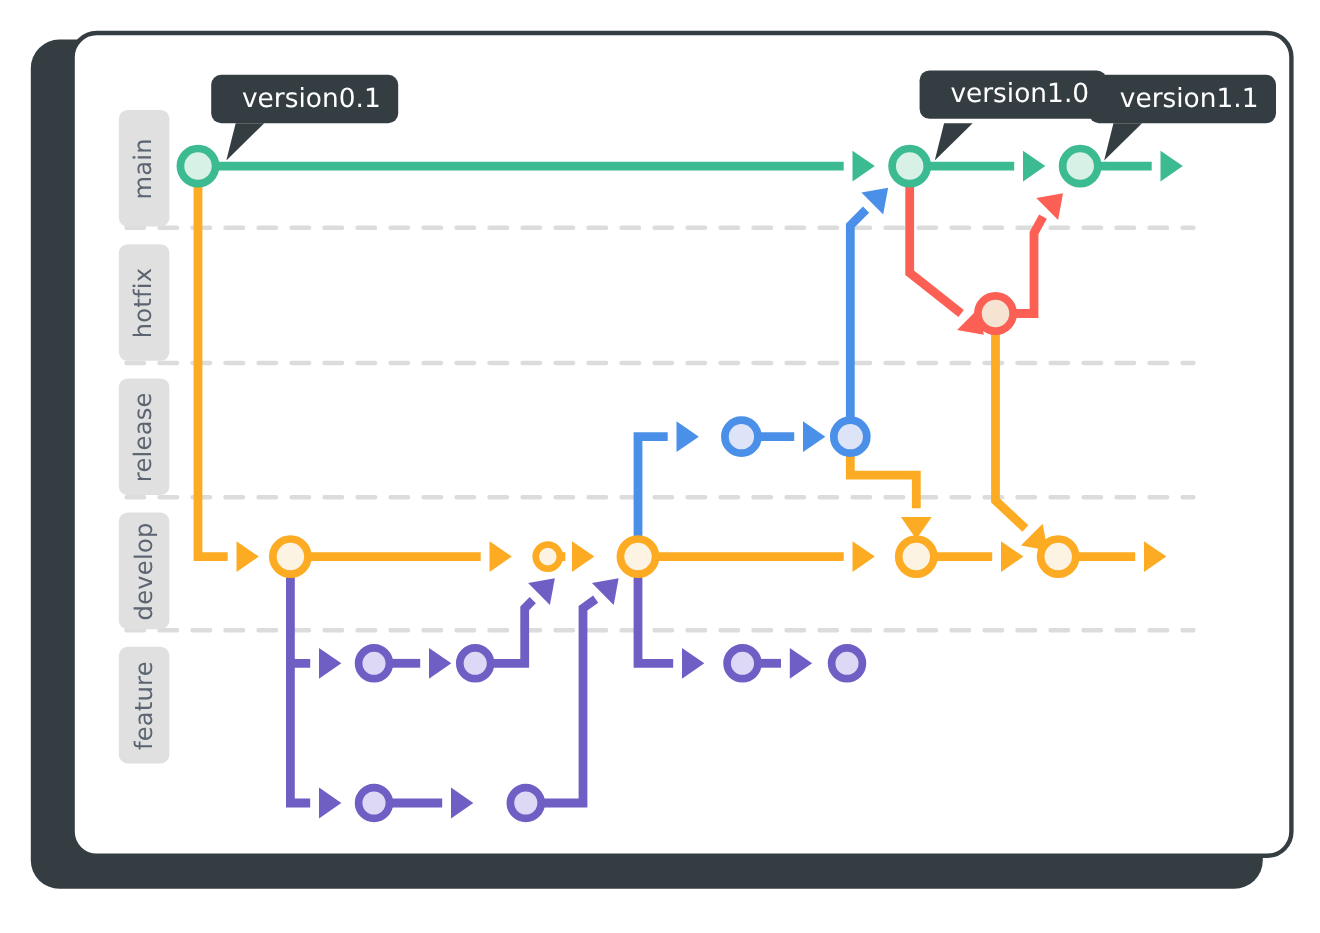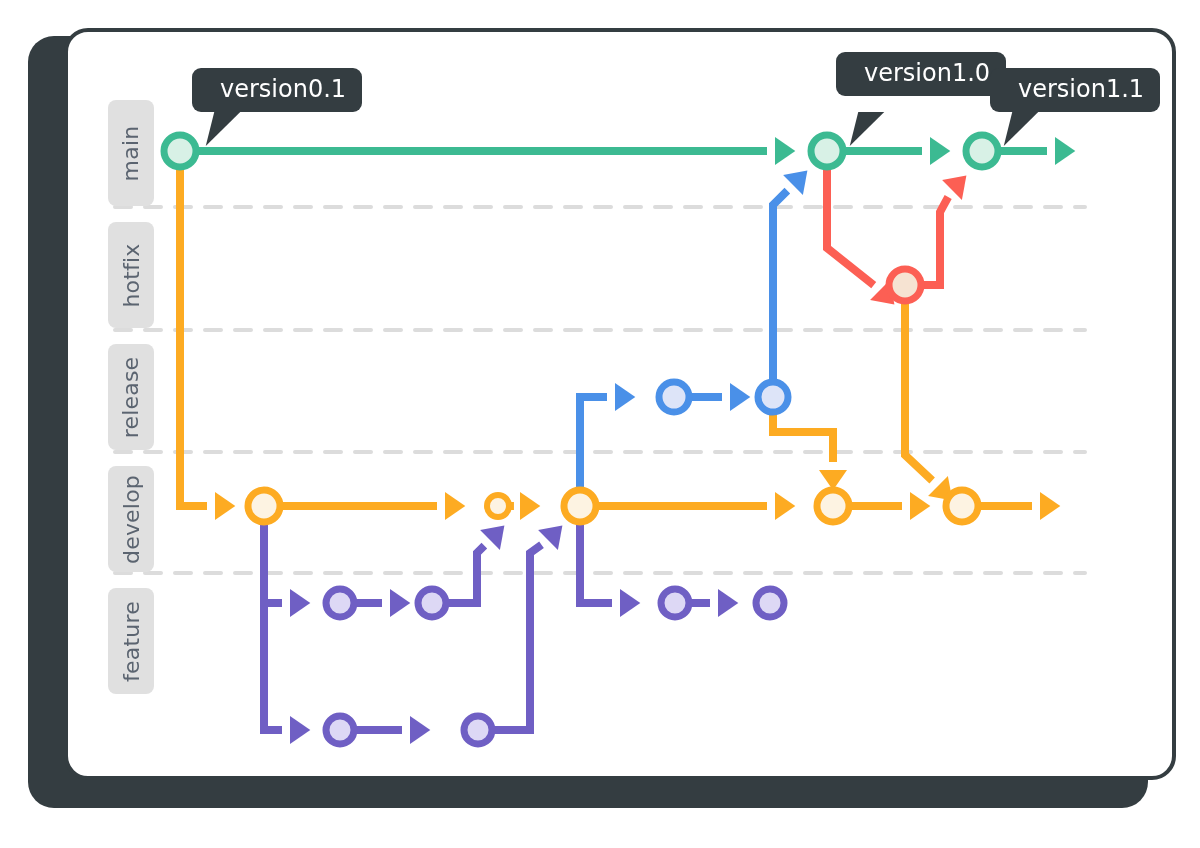--- a/index.html
+++ b/index.html
@@ -167,19 +167,19 @@
       <div class="lane-chip" style="left: 108px; top: 466px; width: 46px; height: 106px;">
         <span>develop</span>
       </div>
       <div class="lane-chip" style="left: 108px; top: 588px; width: 46px; height: 106px;">
         <span>feature</span>
       </div>
     </div>
   <div id="tags-layer">
       <div class="tag" style="left: 192px; top: 68px;"><span class="tag-text">version0.1</span></div>
       <div class="tag-tail" style="left: 210px; top: 112px; border-top: 34px solid rgb(52, 61, 65); border-right: 26px solid transparent; transform: skewX(-14deg);"></div>
-      <div class="tag" style="left: 836px; top: 52px;"><span class="tag-text">version1.0</span></div>
+      <div class="tag" style="left: 836px; top: 64px;"><span class="tag-text">version1.0</span></div>
       <div class="tag-tail" style="left: 854px; top: 112px; border-top: 34px solid rgb(52, 61, 65); border-right: 26px solid transparent; transform: skewX(-14deg);"></div>
       <div class="tag" style="left: 990px; top: 68px; text-align: center;"><span class="tag-text">version1.1</span></div>
       <div class="tag-tail" style="left: 1008px; top: 112px; border-top: 34px solid rgb(52, 61, 65); border-right: 26px solid transparent; transform: skewX(-14deg);"></div>
     </div>
 
 </div>
 
 </body></html>

